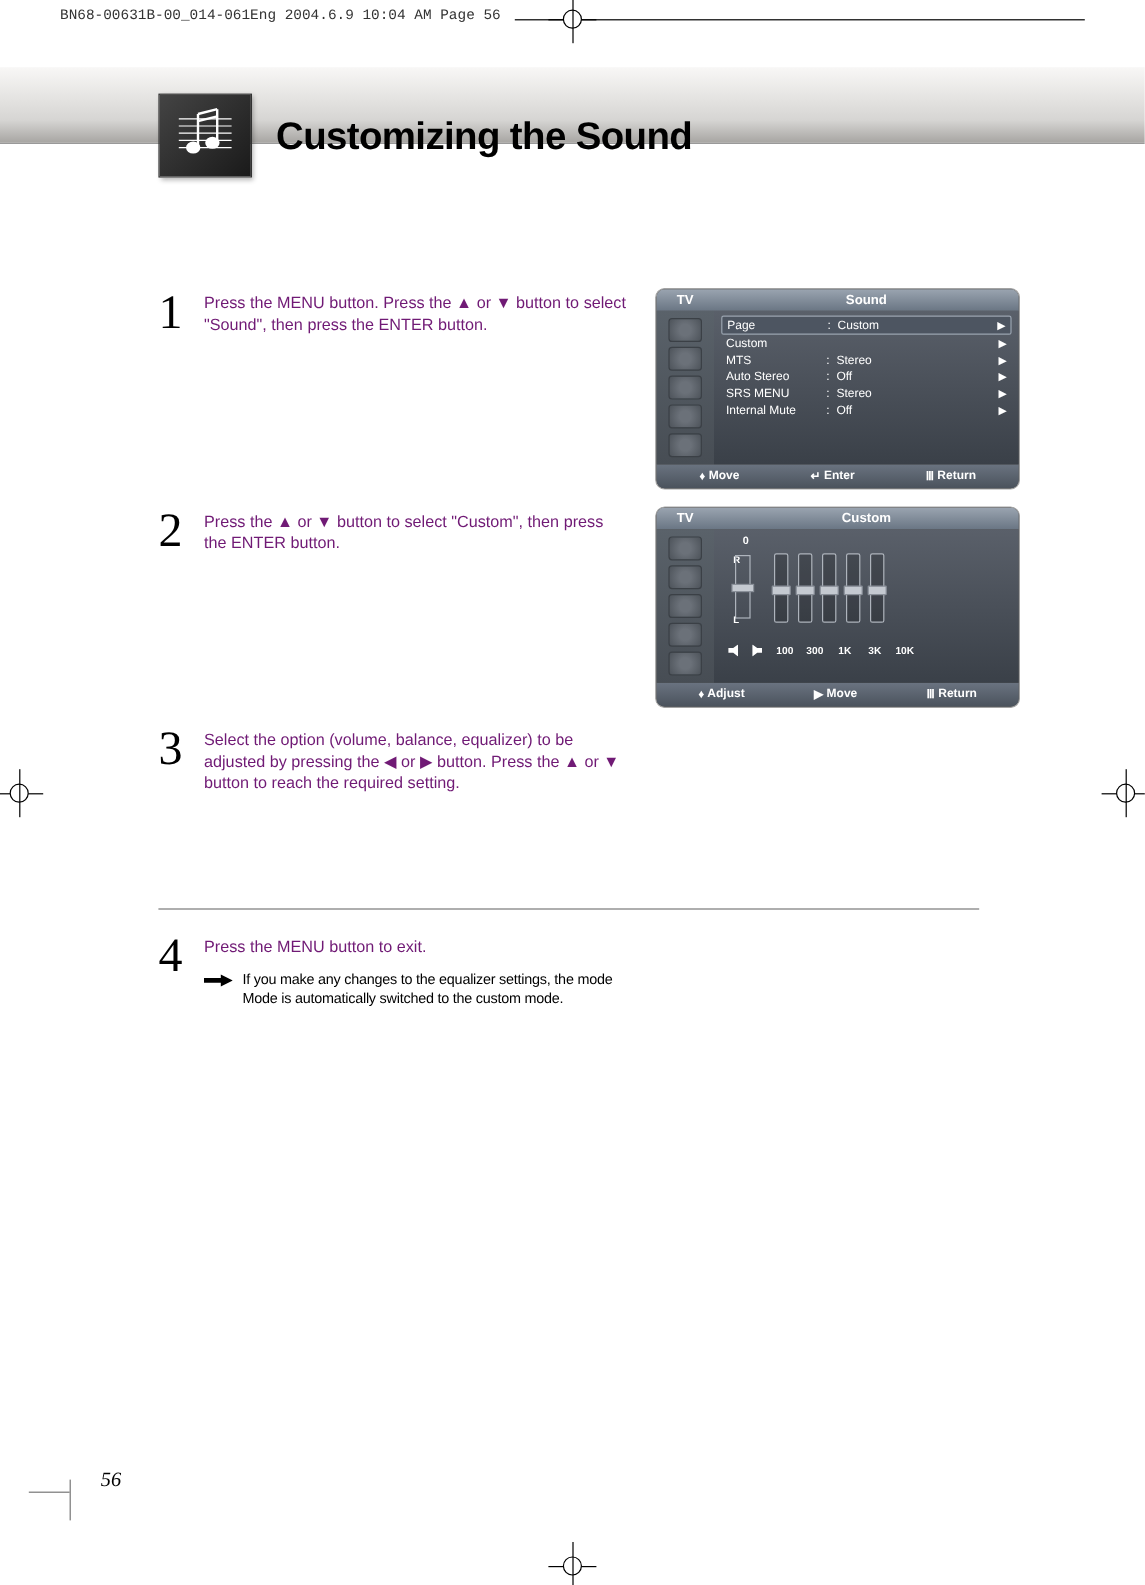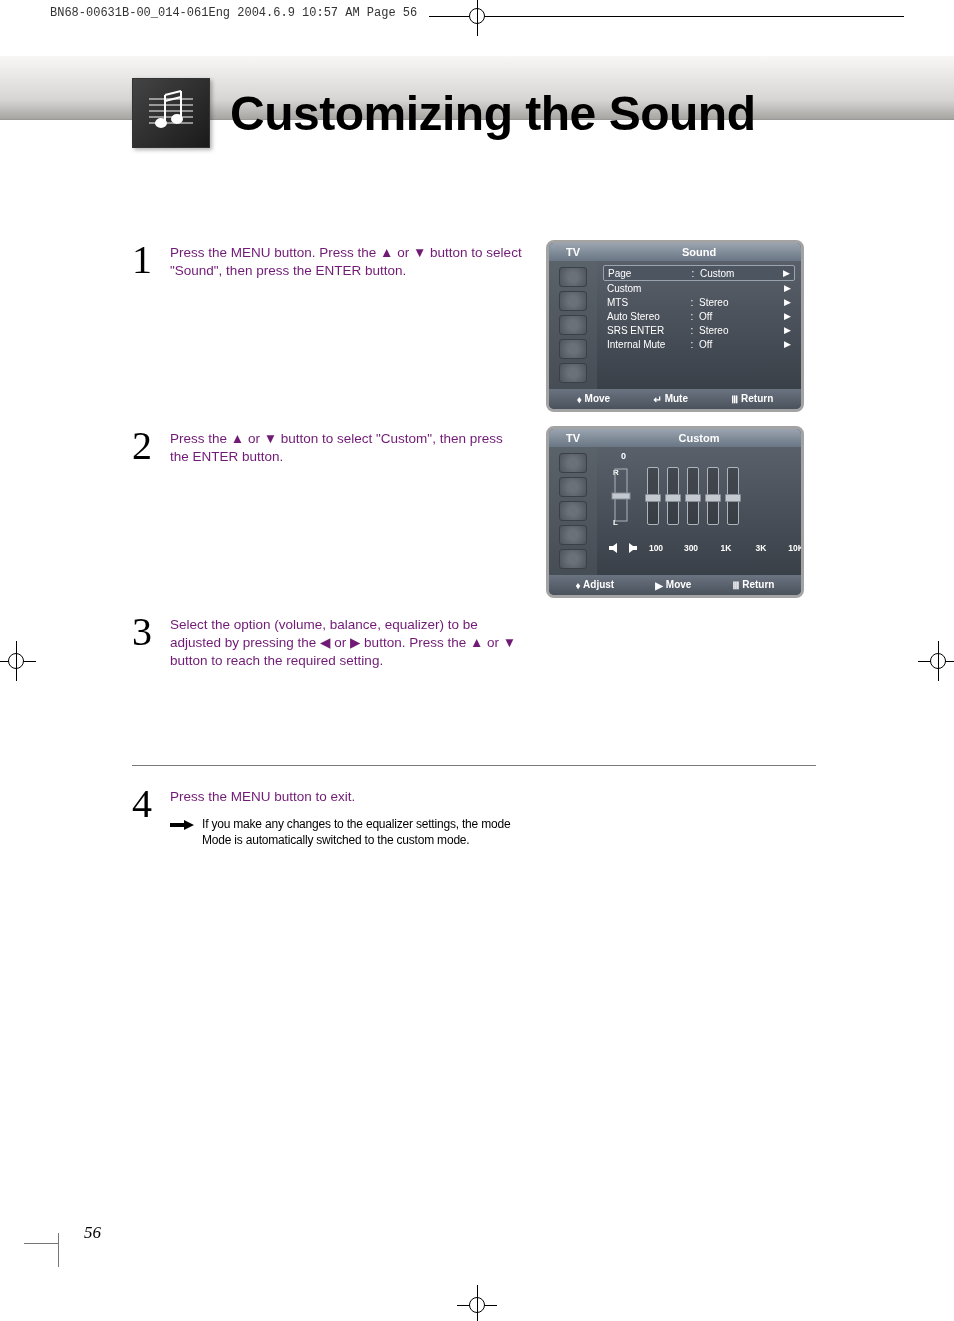--- a/index.html
+++ b/index.html
@@ -11,31 +11,31 @@
 .print-header .line { flex: 0 0 auto; }
 .print-header .rule { border-top: 1px solid #000; flex: 1; height: 0; margin-top: 6px; position: relative; }
 
 
 .banner { margin-top: 36px; height: 64px; background: linear-gradient(to bottom, #f8f7f6 0%, #e5e4e2 40%, #d6d5d3 70%, #a7a5a2 100%); border-bottom: 1px solid #999; }
 
 
 .title-row { display: flex; align-items: center; gap: 20px; padding-left: 132px; margin-top: -42px; }
 .title-icon { width: 78px; height: 70px; border: 1px solid #333; background: linear-gradient(135deg, #444 0%, #1a1a1a 100%); display: flex; align-items: center; justify-content: center; box-shadow: 2px 2px 4px rgba(0,0,0,0.3); }
 .title-icon svg { width: 52px; height: 48px; }
-.title-text { font-size: 48px; font-weight: 900; color: #000; letter-spacing: -0.5px; font-family: Arial, Helvetica, sans-serif; }
+.title-text { font-size: 32px; font-weight: 900; color: #000; letter-spacing: -0.5px; font-family: Arial, Helvetica, sans-serif; }
 
 
 .content { padding: 92px 96px 0 132px; display: grid; grid-template-columns: 390px 270px; column-gap: 24px; }
 
 .step { display: flex; gap: 10px; margin-bottom: 40px; }
 .step-num { font-size: 40px; font-weight: 400; font-family: Georgia, 'Times New Roman', serif; line-height: 1; min-width: 28px; }
 .step-text { font-size: 13.5px; line-height: 1.35; color: #701a75; padding-top: 4px; }
 
 
-.osd { width: 258px; border-radius: 8px; overflow: hidden; background: #525252; border: 3px solid #a3a3a3; font-size: 10.5px; color: #fff; margin-bottom: 14px; }
+.osd { width: 304px; border-radius: 8px; overflow: hidden; background: #525252; border: 1px solid #a3a3a3; font-size: 10.5px; color: #fff; margin-bottom: 14px; }
 .osd-tabs { display: flex; }
 .osd-tab-tv { width: 48px; text-align: center; font-weight: 700; padding: 3px 0; background: linear-gradient(to bottom, #9aa4b0 0%, #6a7684 100%); font-size: 11px; }
 .osd-tab-title { flex: 1; text-align: center; font-weight: 700; padding: 3px 0; background: linear-gradient(to bottom, #9aa4b0 0%, #6a7684 100%); font-size: 11px; }
 .osd-body { display: flex; }
 .osd-sidebar { width: 48px; background: linear-gradient(to bottom, #5a626a, #474d54); display: flex; flex-direction: column; gap: 4px; padding: 6px 10px 6px 10px; }
 .osd-sidebar .si { width: 28px; height: 20px; border-radius: 3px; background: radial-gradient(circle, #6b7179 30%, #4d535a 100%); border: 1px solid #3b4046; }
 .osd-main { flex: 1; background: linear-gradient(to bottom, #5a606a, #3a4048); padding: 4px 6px 6px 6px; }
 .osd-row { display: flex; align-items: center; font-size: 10px; padding: 1.5px 4px; gap: 4px; }
 .osd-row .lbl { flex: 0 0 78px; }
 .osd-row .col { width: 6px; text-align: center; }
@@ -88,21 +88,21 @@
 .crop-corner.bl { left: 24px; bottom: 54px; width: 34px; height: 24px; }
 .crop-corner.bl::before { content: ""; position: absolute; left: 0; top: 0; width: 34px; height: 1px; background: #777; }
 .crop-corner.bl::after { content: ""; position: absolute; left: 34px; top: -10px; width: 1px; height: 34px; background: #777; }
 </style>
 </head>
 <body>
 
 <div class="page-wrap">
 
   <div class="print-header">
-    <span class="line">BN68-00631B-00_014-061Eng  2004.6.9  10:57 AM  Page 56</span>
+    <span class="line">BN68-00631B-00_014-061Eng  2004.6.9  10:04 AM  Page 56</span>
     <span class="rule"></span>
   </div>
 
   <div class="crop crop-t">
       <span class="circ"></span>
     </div>
 
   <div class="banner"></div>
 
   <div class="title-row">
@@ -167,36 +167,36 @@
             <span class="val">Stereo</span>
             <span class="arr">▶</span>
           </div>
           <div class="osd-row">
             <span class="lbl">Auto Stereo</span>
             <span class="col">:</span>
             <span class="val">Off</span>
             <span class="arr">▶</span>
           </div>
           <div class="osd-row">
-            <span class="lbl">SRS ENTER</span>
+            <span class="lbl">SRS MENU</span>
             <span class="col">:</span>
             <span class="val">Stereo</span>
             <span class="arr">▶</span>
           </div>
           <div class="osd-row">
             <span class="lbl">Internal Mute</span>
             <span class="col">:</span>
             <span class="val">Off</span>
             <span class="arr">▶</span>
           </div>
         </div>
       </div>
       <div class="osd-hint">
         <span><span class="sym">♦</span> <span>Move</span></span>
-        <span><span class="sym">↵</span> <span>Mute</span></span>
+        <span><span class="sym">↵</span> <span>Enter</span></span>
         <span><span class="sym">Ⅲ</span> <span>Return</span></span>
       </div>
     </div>
 
     <div class="step">
       <div class="step-num">2</div>
       <div class="step-text">Press the ▲ or ▼ button to select "Custom", then press the ENTER button.</div>
     </div>
 
     <div class="osd">
@@ -229,21 +229,21 @@
               <div class="eq-slider"></div>
             </div>
           </div>
           <div style="display:flex; gap:4px; padding:0 4px 4px 4px;">
             <svg width="14" height="10">
                 <polygon points="2,3 6,3 10,0 10,10 6,7 2,7" fill="#fff"></polygon>
               </svg>
             <svg width="14" height="10">
                 <polygon points="12,3 8,3 4,0 4,10 8,7 12,7" fill="#fff"></polygon>
               </svg>
-            <span style="flex:1; display:flex; gap:17px; margin-left:4px;">
+            <span style="flex:1; display:flex; gap:7px; margin-left:4px;">
               <span style="width:18px; text-align:center; font-size:8.5px; font-weight:700;">100</span>
               <span style="width:18px; text-align:center; font-size:8.5px; font-weight:700;">300</span>
               <span style="width:18px; text-align:center; font-size:8.5px; font-weight:700;">1K</span>
               <span style="width:18px; text-align:center; font-size:8.5px; font-weight:700;">3K</span>
               <span style="width:18px; text-align:center; font-size:8.5px; font-weight:700;">10K</span>
             </span>
           </div>
         </div>
       </div>
       <div class="osd-hint">

